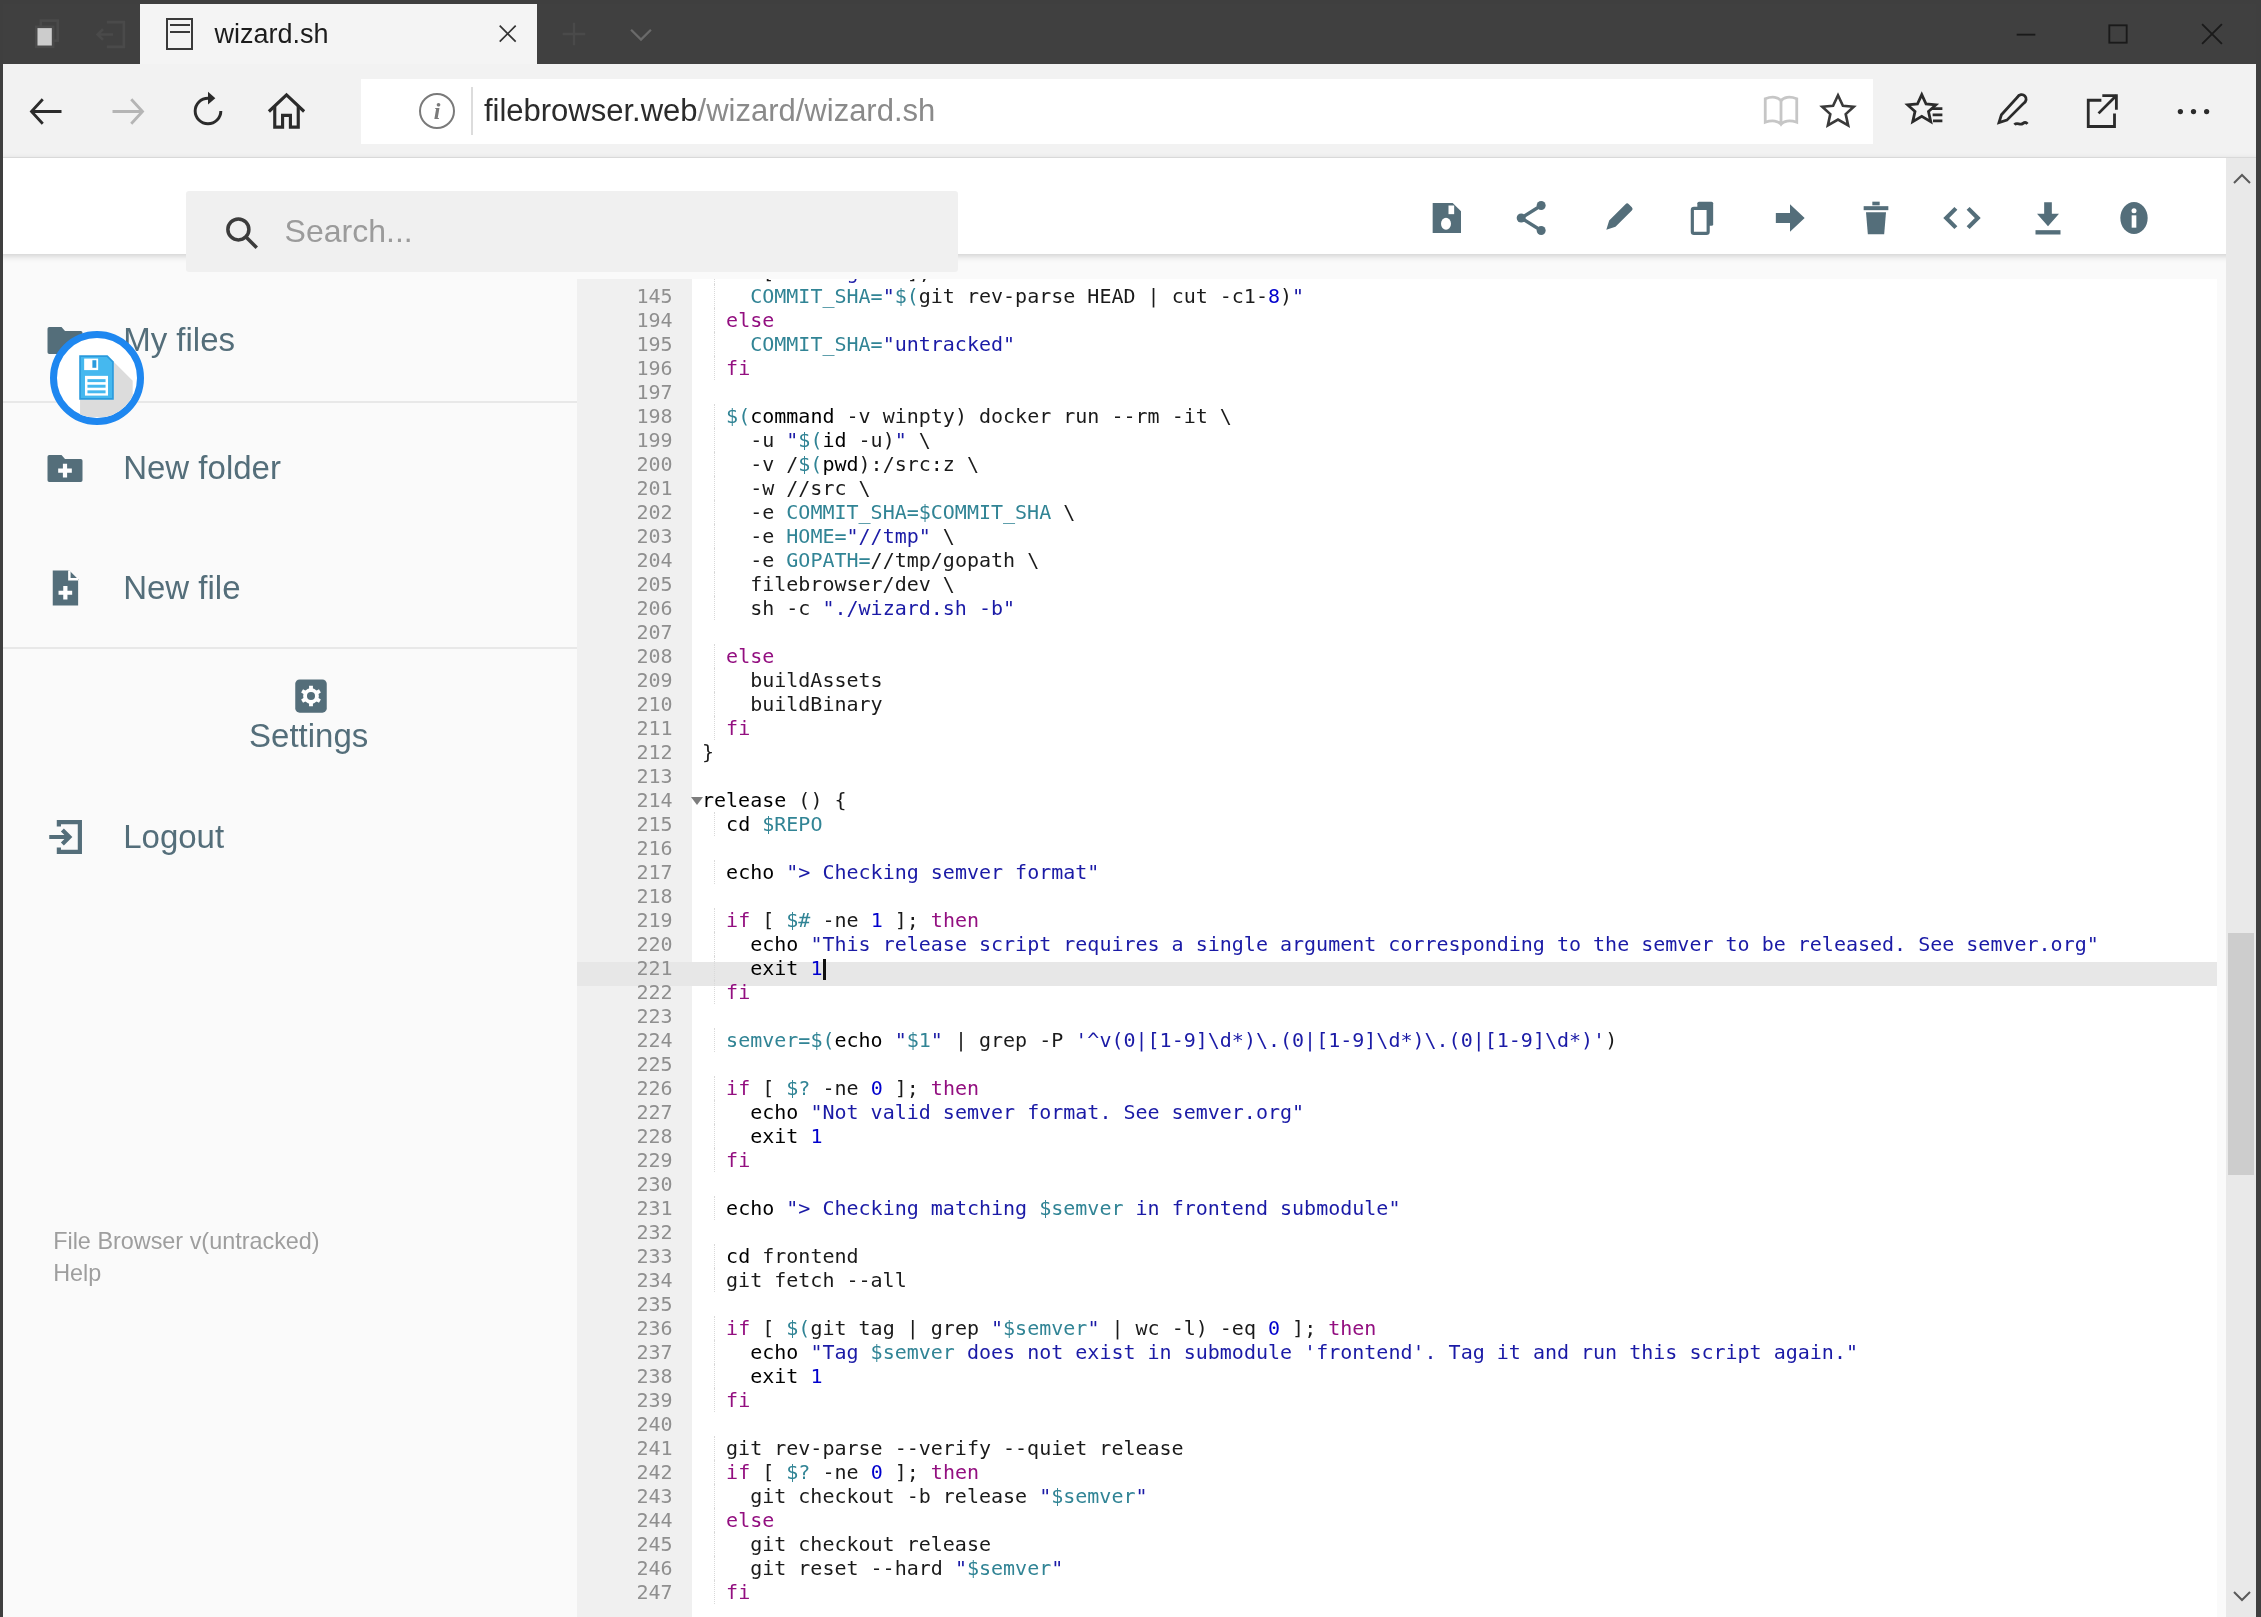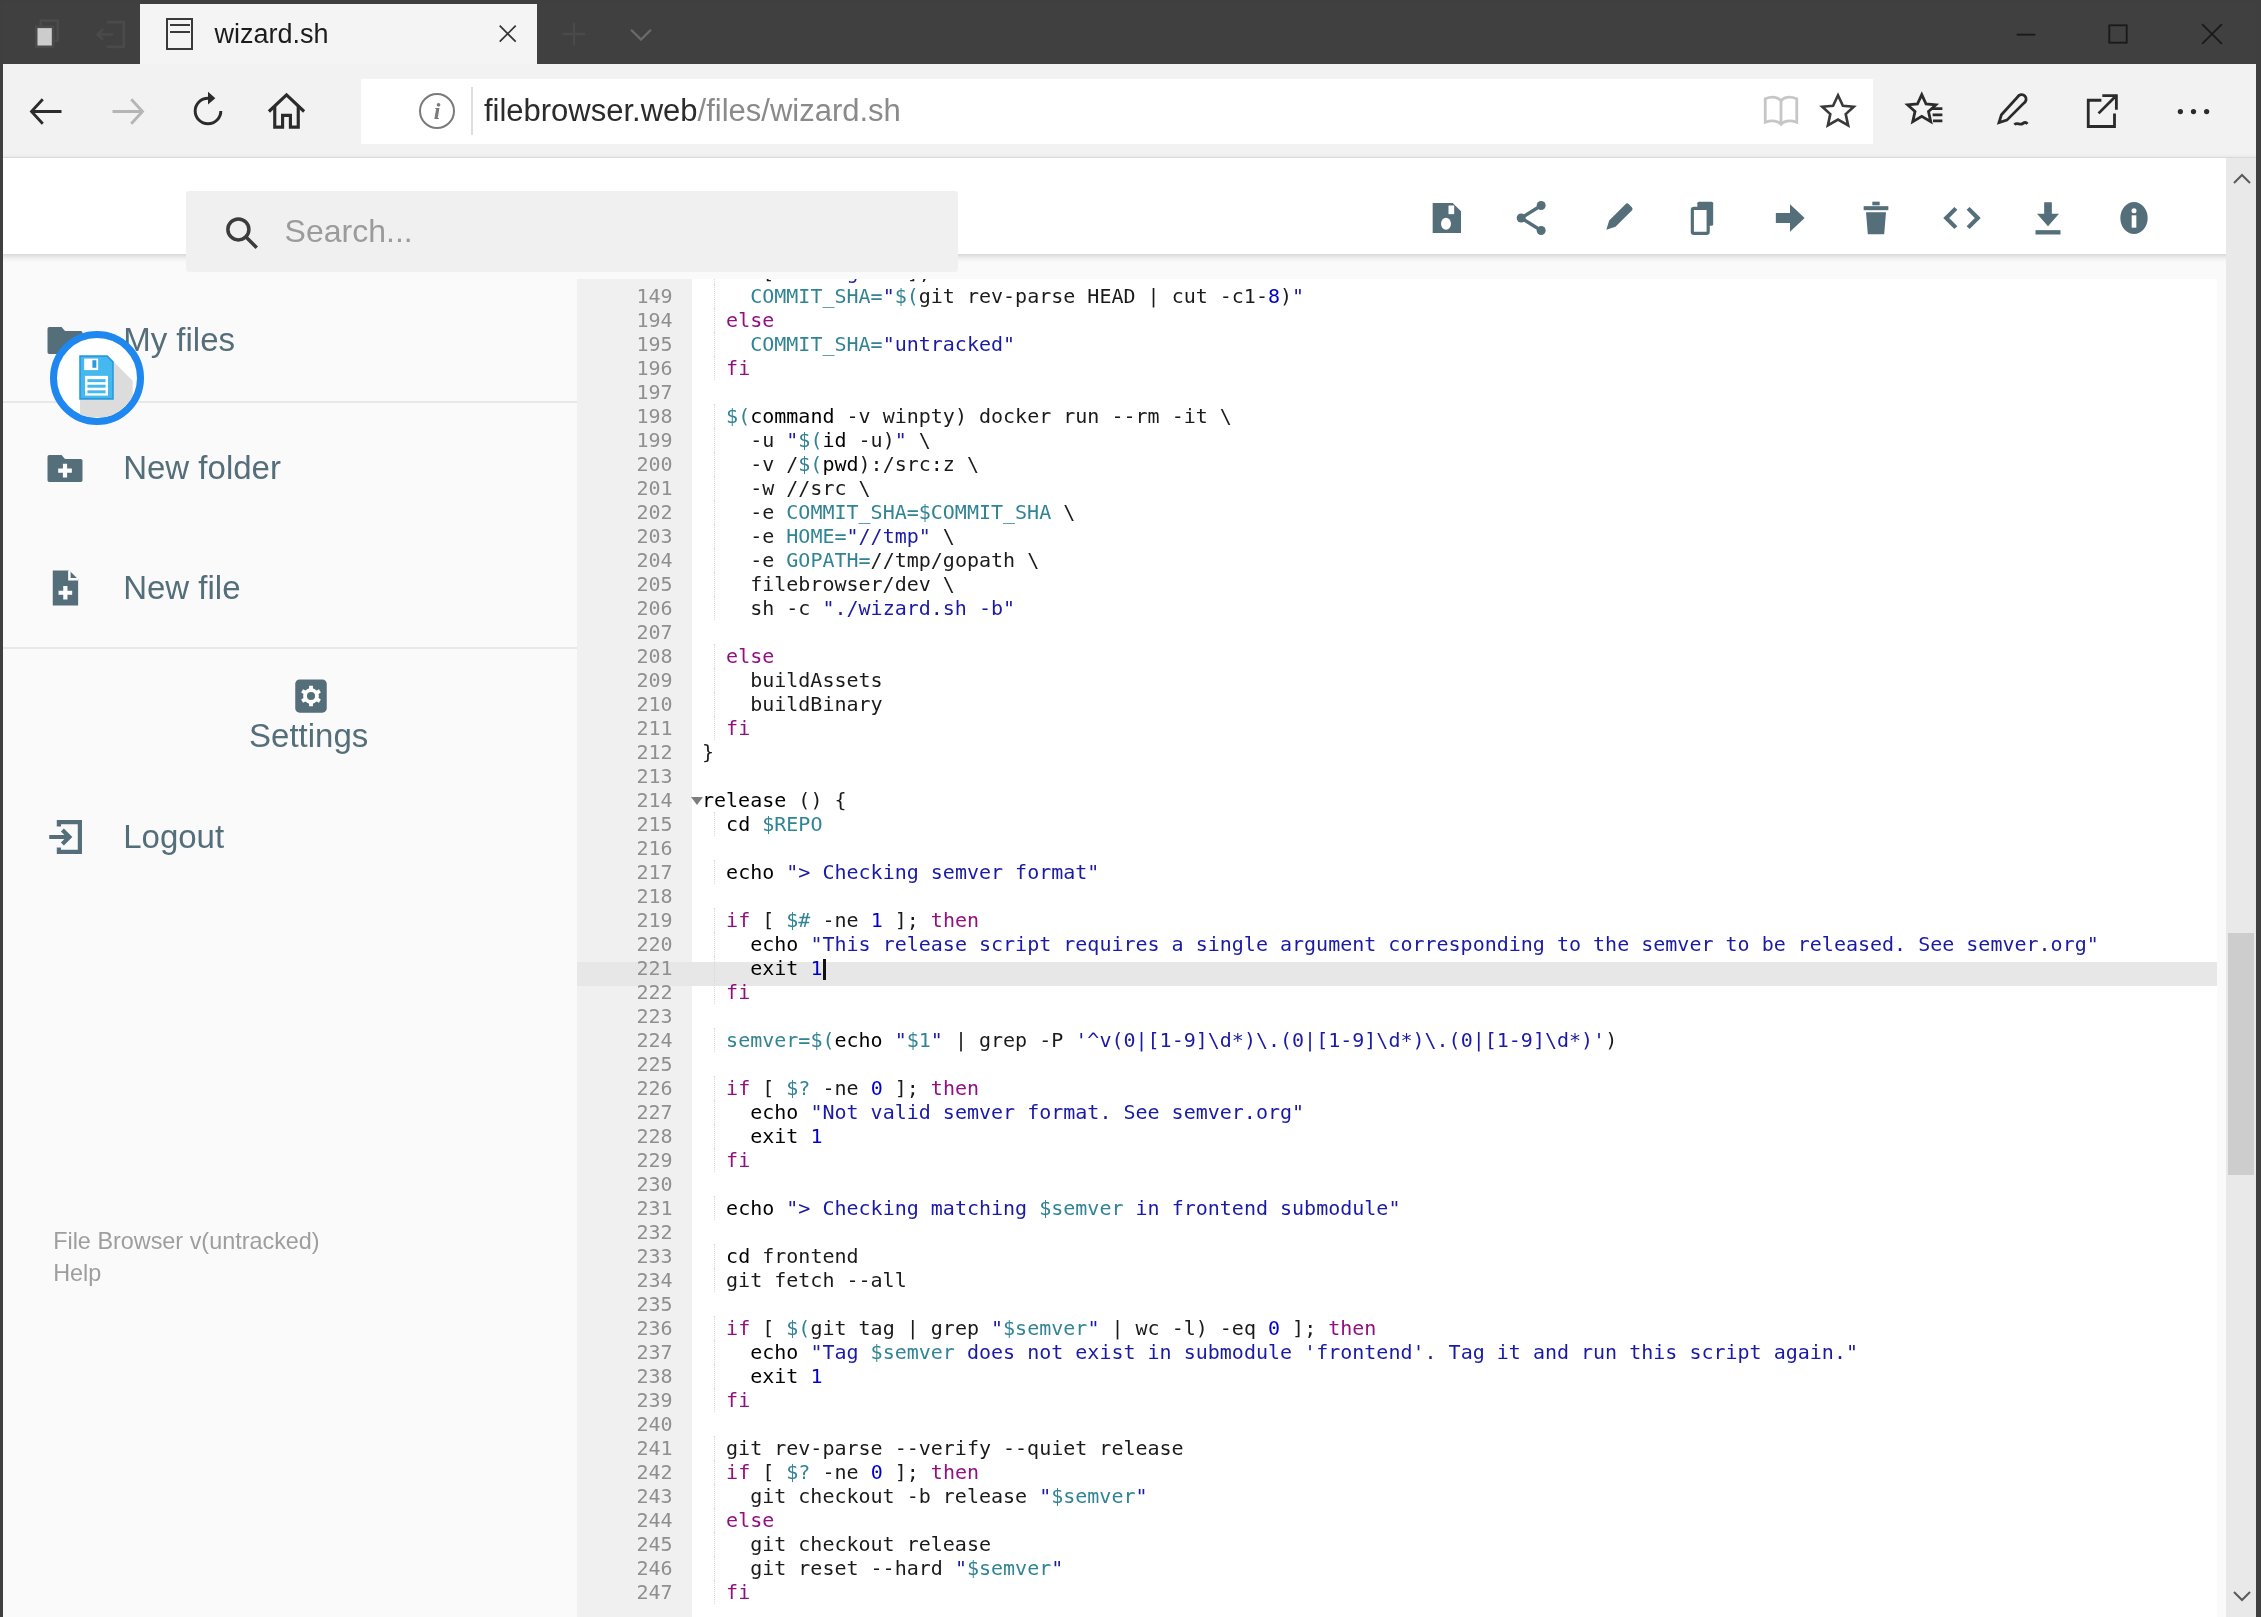--- a/index.html
+++ b/index.html
@@ -156,21 +156,21 @@
     </div>
     <div class="nav-btn" id="nav-home">
       <svg width="47" height="47" viewBox="0 0 24 24" stroke="#2b2b2b" stroke-width="1.6" fill="none">
           <path d="M3 12 L12 3.5 L21 12"></path>
           <path d="M6 9.5 V20 H10 V14 H14 V20 H18 V9.5"></path>
         </svg>
     </div>
     <div id="url-field">
       <span id="info-badge">i</span>
       <span id="url-sep"></span>
-      <span id="url-text"><span id="url-host">filebrowser.web</span><span id="url-path">/files/wizard.sh</span></span>
+      <span id="url-text"><span id="url-host">filebrowser.web</span><span id="url-path">/wizard/wizard.sh</span></span>
       <span class="urlicon">
         <svg width="42" height="42" viewBox="0 0 24 24" stroke="#c6c6c6" stroke-width="1.6" fill="none">
             <path d="M3 5 C7 3.4 10.6 4 12 6.2 C13.4 4 17 3.4 21 5 V18.4 C17 17 13.4 17.6 12 19.6 C10.6 17.6 7 17 3 18.4 Z"></path>
             <path d="M12 6.2 V19.6"></path>
           </svg>
       </span>
       <span class="urlicon" style="margin-right:6.5px">
         <svg width="42" height="42" viewBox="0 0 24 24" stroke="#3a3a3a" stroke-width="1.5" fill="none">
             <path d="M12 3 L14.8 9 L21 9.6 L16.4 13.8 L17.8 20.2 L12 16.9 L6.2 20.2 L7.6 13.8 L3 9.6 L9.2 9 Z"></path>
           </svg>
@@ -363,21 +363,21 @@
       <div>File Browser v(untracked)</div>
       <div>Help</div>
     </div>
   </div>
 
   <div id="editor" class="abs">
     <div id="gutter-bg"></div>
     <div id="active-hl" style="top: 683px;"></div>
     <div id="gutter-lines">
         <div class="grow">192</div>
-        <div class="grow">149</div>
+        <div class="grow">145</div>
         <div class="grow">194</div>
         <div class="grow">195</div>
         <div class="grow">196</div>
         <div class="grow">197</div>
         <div class="grow">198</div>
         <div class="grow">199</div>
         <div class="grow">200</div>
         <div class="grow">201</div>
         <div class="grow">202</div>
         <div class="grow">203</div>

